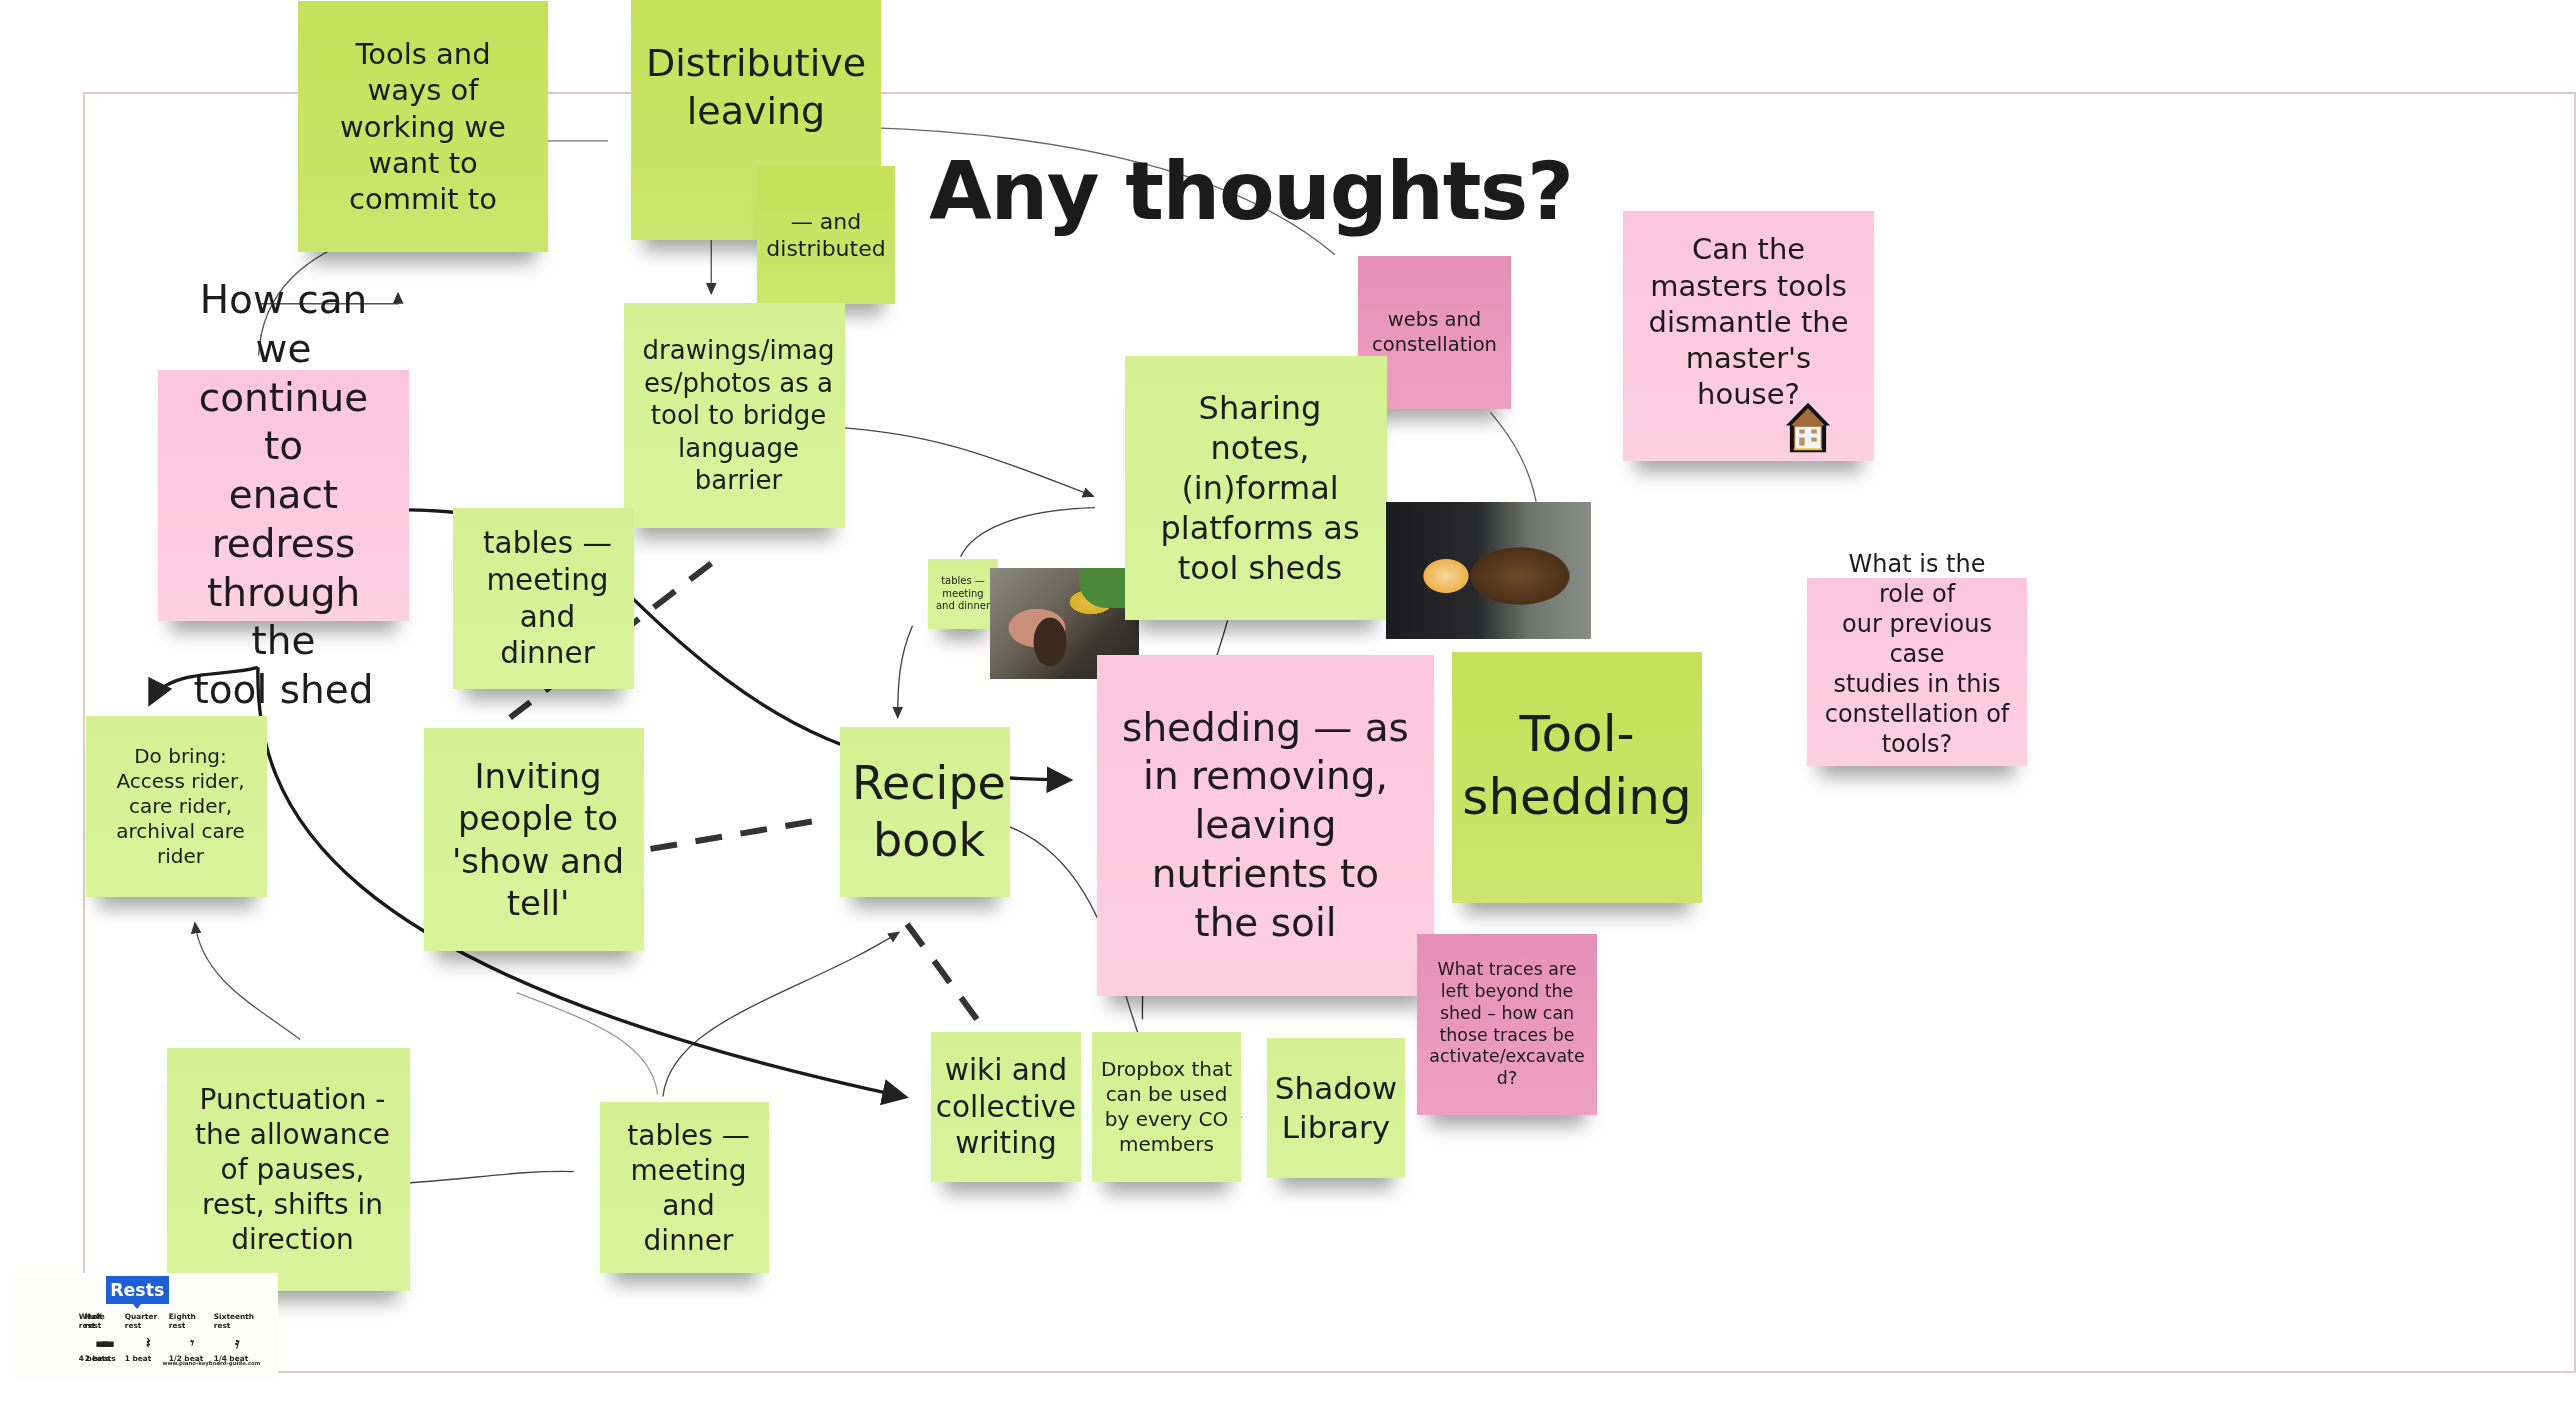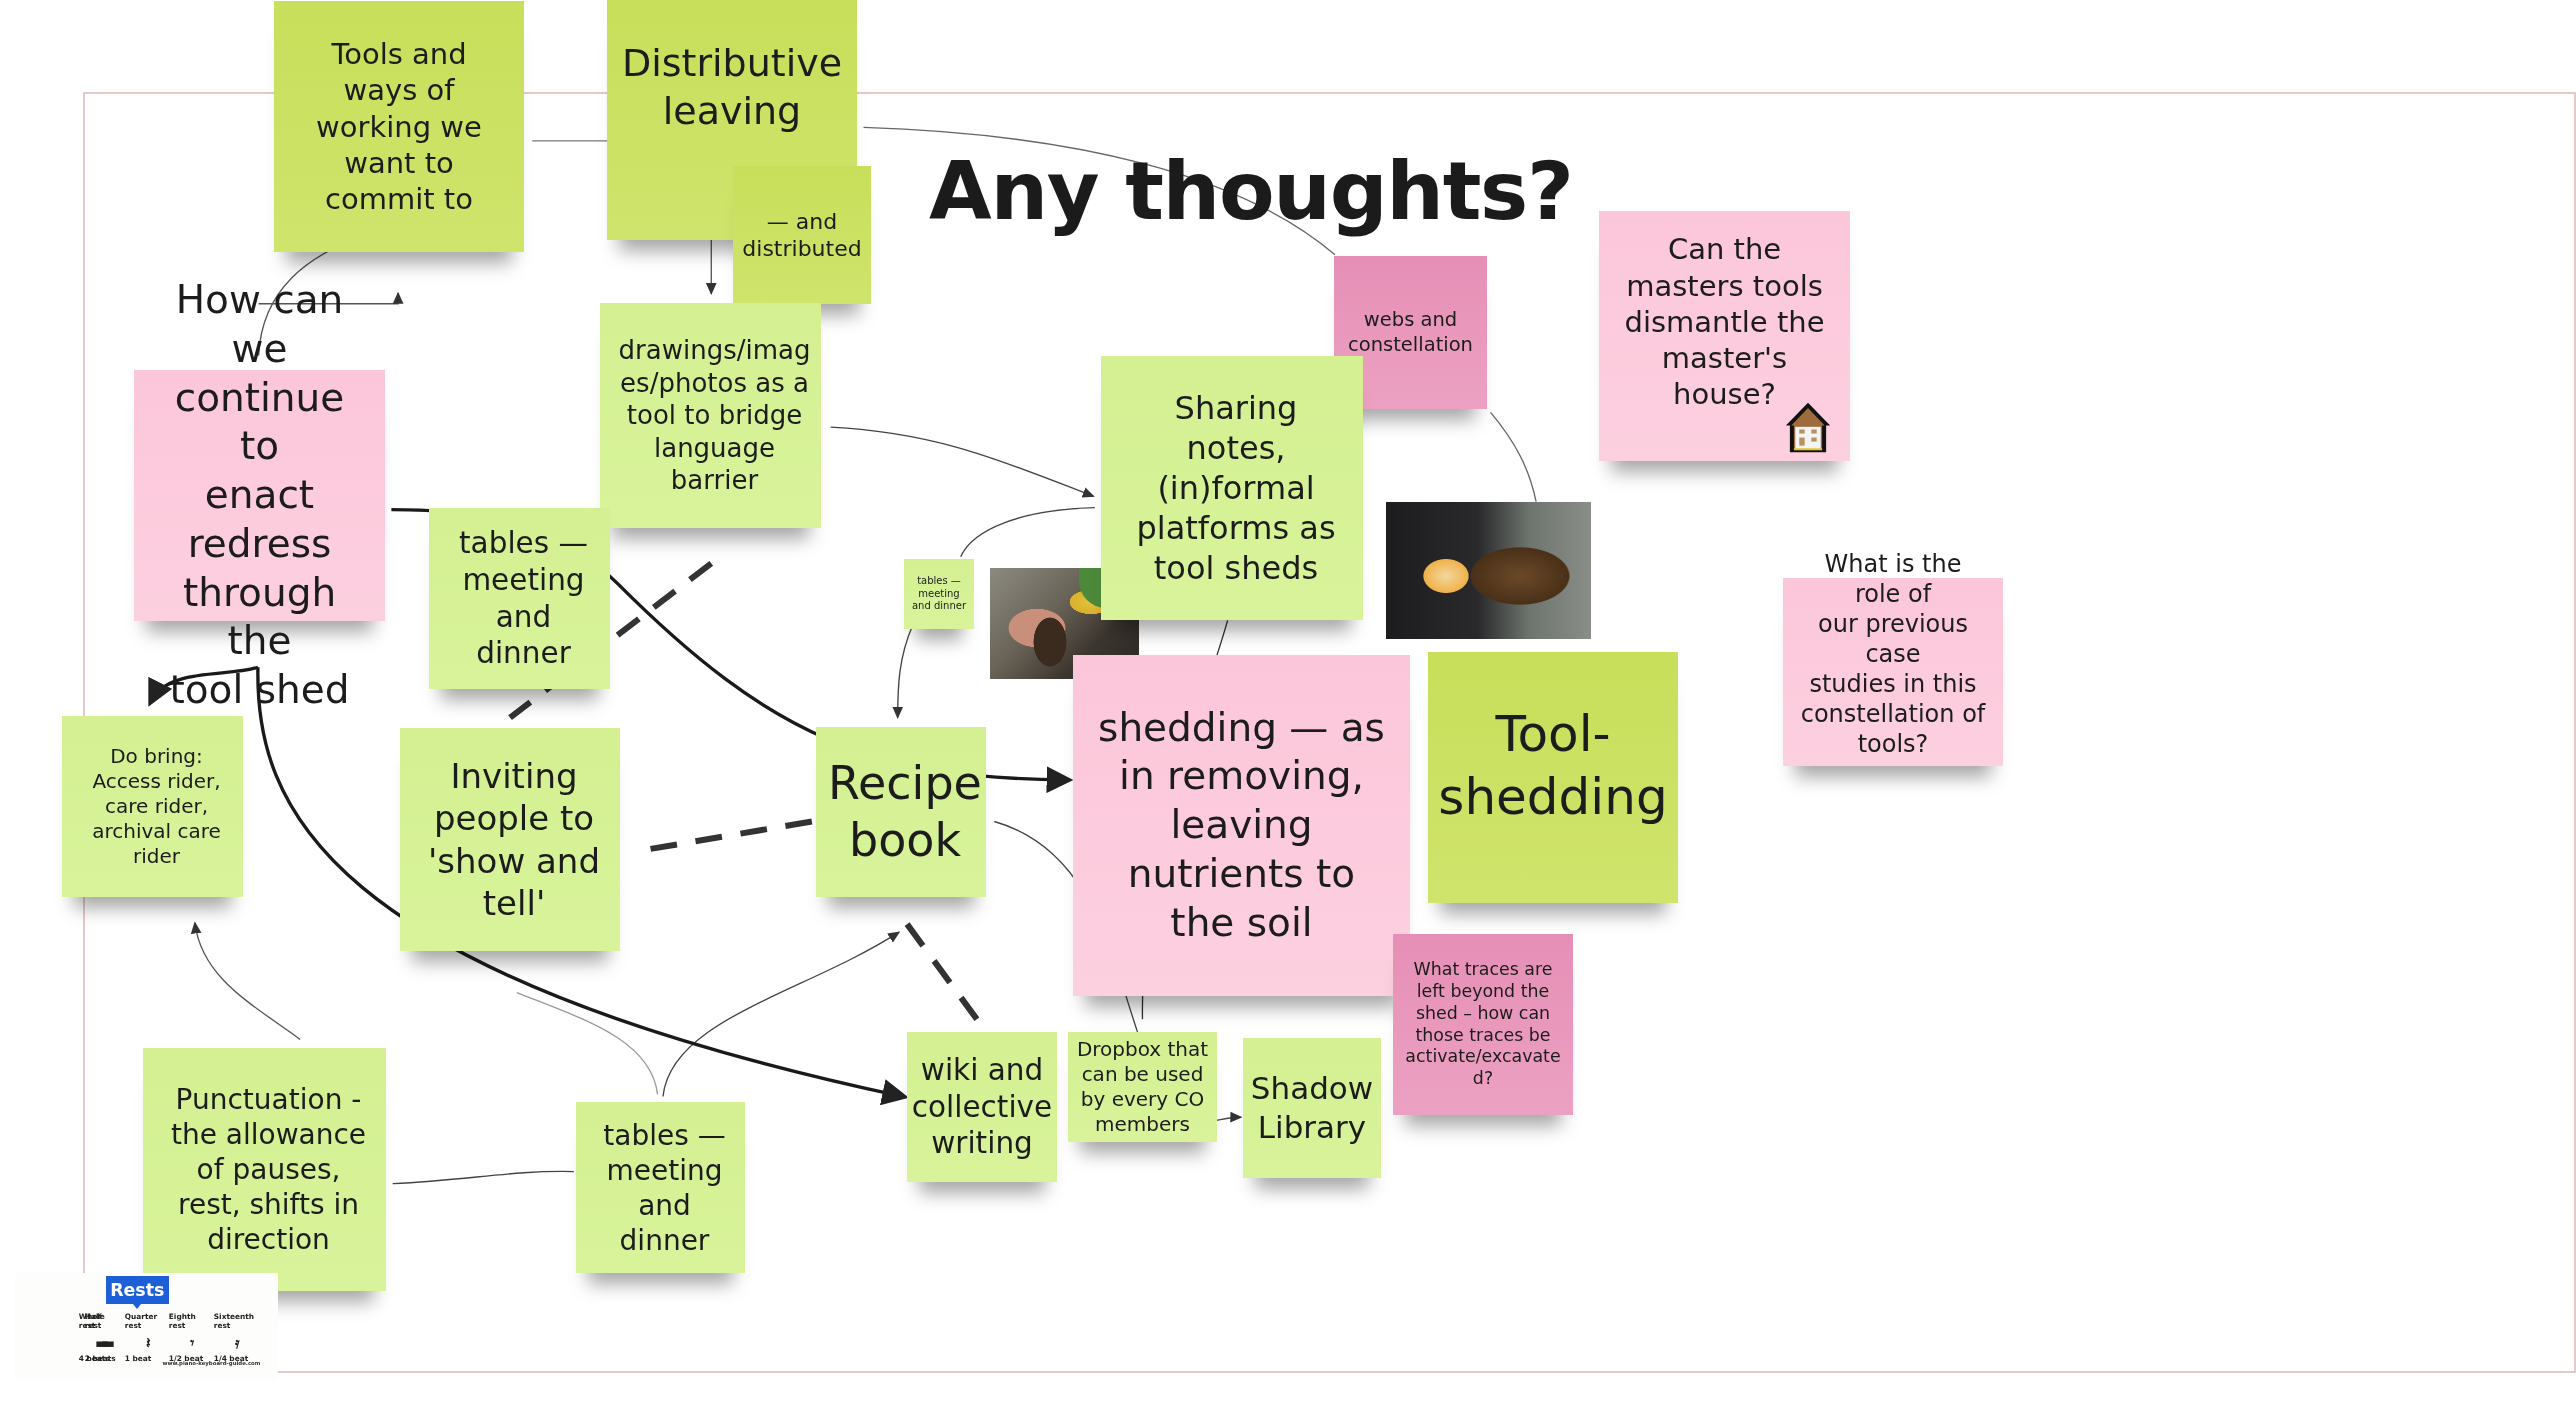--- a/index.html
+++ b/index.html
@@ -12,20 +12,21 @@
   .frame {
     position:absolute; left:83px; top:92px; width:2493px; height:1281px;
     border:2px solid #e3c9c9; box-sizing:border-box;
   }
   .connectors { position:absolute; left:0; top:0; width:2576px; height:1415px; pointer-events:none; }
   .sticky {
     position:absolute; box-sizing:border-box;
     display:flex; align-items:center; justify-content:center; text-align:center;
     padding:16px; line-height:1.25; color:#1c1c1c;
     box-shadow: 0 23px 17.4px -12px rgba(0,0,0,0.35);
+    margin-left: 24px;
   }
   .lime { background:linear-gradient(180deg,#c7df5a 0%,#cfe46c 100%); }
   .green { background:linear-gradient(180deg,#d4f092 0%,#d8f39a 100%);padding-left:24px; }
   .pink { background:linear-gradient(180deg,#fcc6da 0%,#fcd0e0 100%); }
   .mauve { background:linear-gradient(180deg,#e68fb6 0%,#eca1c2 100%); }
   .sticky span { white-space:pre-line; }
   .title {
     position:absolute; left:929px; top:144px; font-size:81px; font-weight:bold;
     font-family:"DejaVu Sans", sans-serif; letter-spacing:-1.3px; color:#1b1b1b;
   }
@@ -229,21 +230,21 @@
 <div class="sticky green" style="left:576px;top:1102px;width:169px;height:171px;font-size:28px;">
   <span>tables —
 meeting
 and dinner</span>
 </div>
 <div class="sticky green" style="left:907px;top:1032px;width:150px;height:150px;font-size:29.5px;padding:3px;">
   <span>wiki and
 collective
 writing</span>
 </div>
-<div class="sticky green" style="left:1068px;top:1032px;width:149px;height:110px;font-size:20px;padding:5.4px;">
+<div class="sticky green" style="left:1068px;top:1032px;width:149px;height:150px;font-size:20px;padding:5.4px;">
   <span>Dropbox that
 can be used
 by every CO
 members</span>
 </div>
 <div class="sticky green" style="left:1243px;top:1038px;width:138px;height:140px;font-size:31px;padding:5.4px;">
   <span>Shadow
 Library</span>
 </div>
 

